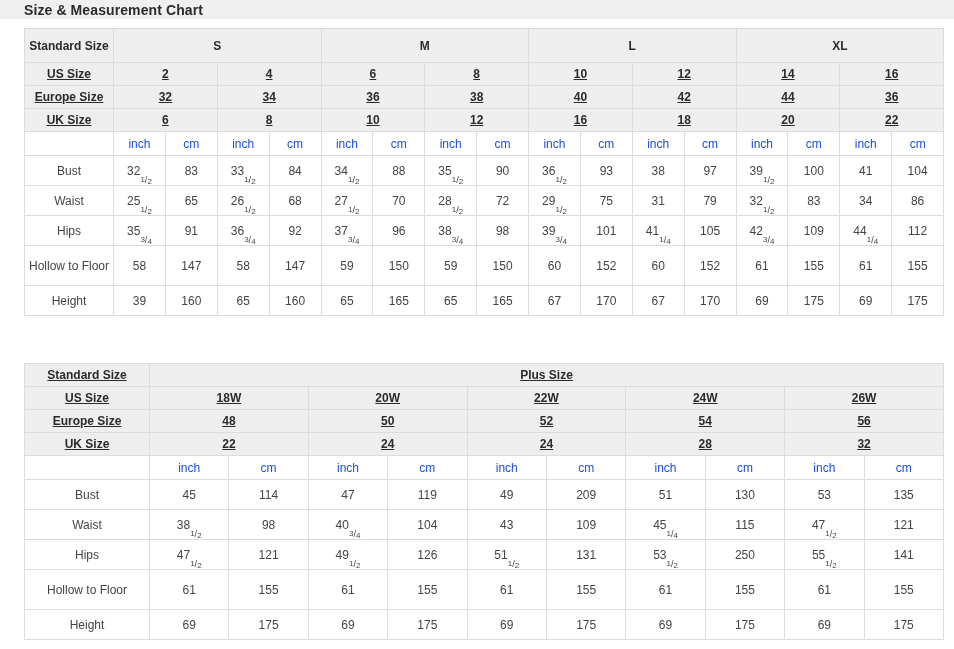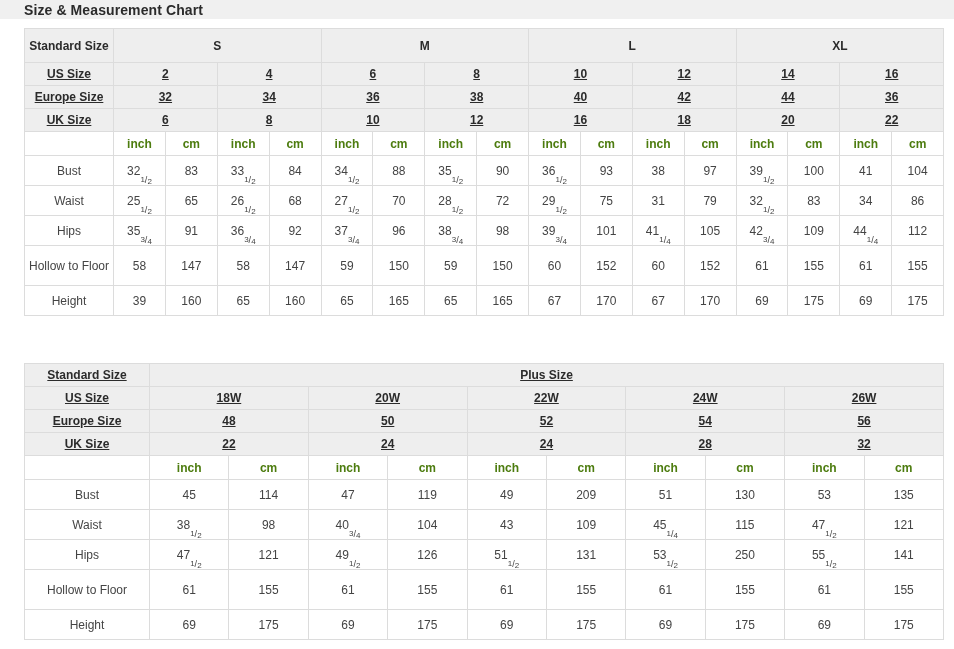--- a/index.html
+++ b/index.html
@@ -65,21 +65,21 @@
   table.size-table tr.hdr td {
     background: #eeeeee;
     font-weight: bold;
     color: #2b2b2b;
     font-size: 12px;
   }
   tr.hdr-std td { height: 33px; }
   tr.hdr-row td  { height: 22px; text-decoration: underline; }
 
   
-  tr.units td { height: 23px; color: #4d7c0f; background: #ffffff; font-weight: bold; }
+  tr.units td { height: 23px; color: #1d4ed8; background: #ffffff; font-weight: normal; }
 
   
   tr.meas td { height: 29px; }
   tr.meas-tall td { height: 39px; }
 
   
   td.rowlabel {
     text-align: left;
     padding-left: 8px;
     color: #444444;

